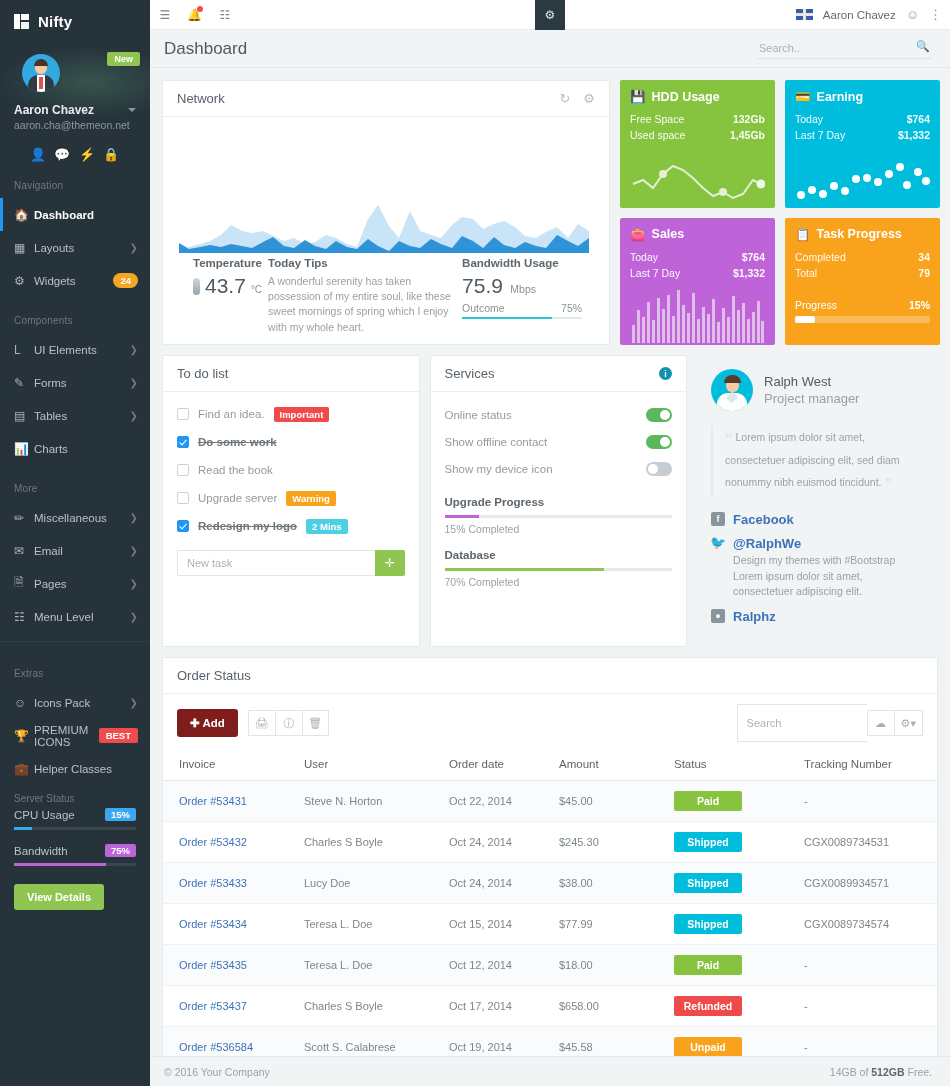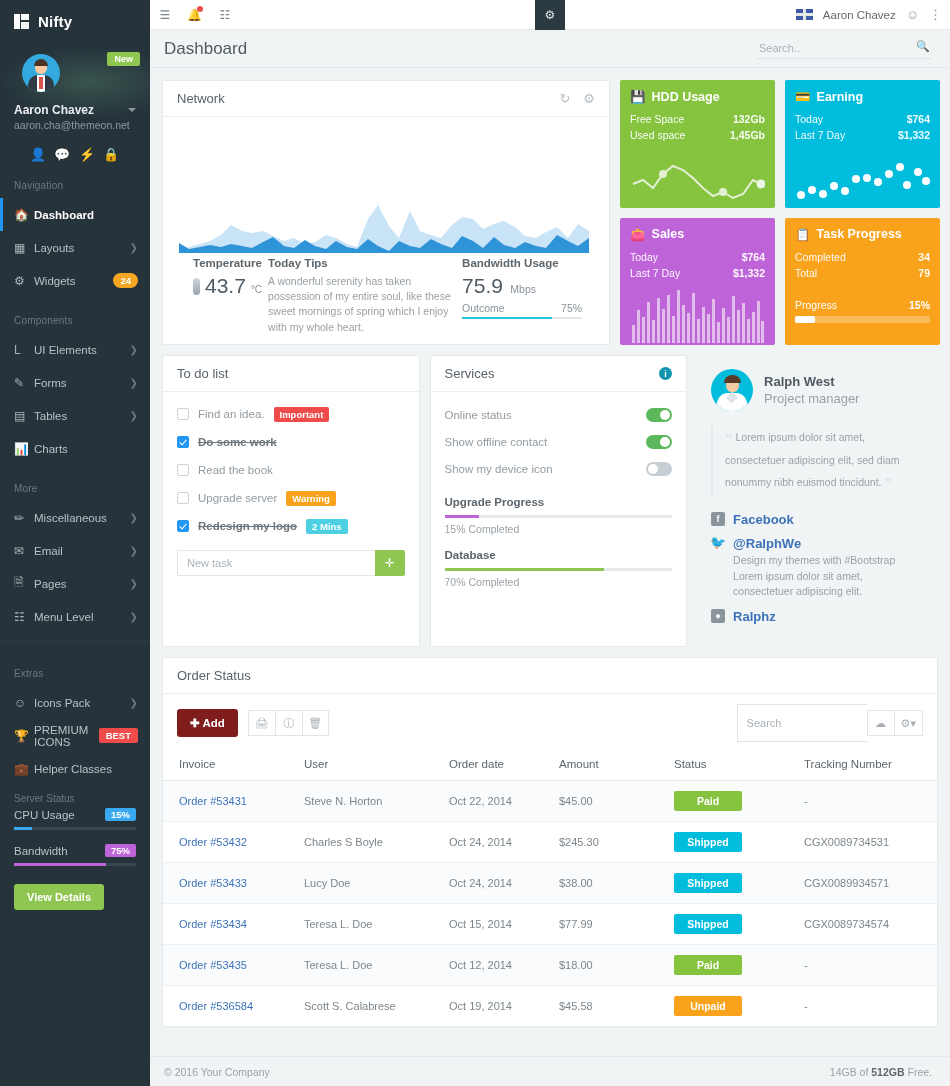--- a/index.html
+++ b/index.html
@@ -242,21 +242,21 @@
 
   .pf-body { padding:14px; }
   .pf-top { display:flex; gap:11px; align-items:center; }
   .pf-avatar {
     width:42px; height:42px; border-radius:50%; background:#00bcdd; position:relative; overflow:hidden; flex:0 0 auto;
   }
   .pf-avatar .head { position:absolute; left:15px; top:9px; width:13px; height:14px; border-radius:50% 50% 45% 45%; background:#f6cba4; }
   .pf-avatar .hair { position:absolute; left:13px; top:6px; width:17px; height:8px; border-radius:8px 8px 0 0; background:#5a3b28; }
   .pf-avatar .body { position:absolute; left:6px; top:24px; width:30px; height:18px; border-radius:11px 11px 0 0; background:#fff; }
   .pf-avatar .collar { position:absolute; left:17px; top:24px; width:8px; height:9px; background:#dfe6ea; transform:rotate(45deg); }
-  .pf-name { font-size:13px; color:#4f5a63; font-weight:bold; }
+  .pf-name { font-size:13px; color:#4f5a63; font-weight:normal; }
   .pf-role { font-size:13px; color:#99a1a7; margin-top:2px; }
   .pf-quote {
     margin-top:14px; padding-left:12px; border-left:2px solid #e4e9ec;
     font-size:10.5px; line-height:1.75; color:#9aa2a8;
   }
   .qm { color:#dde3e7; font-size:15px; font-weight:bold; vertical-align:-2px; }
   .pf-socials { margin-top:16px; }
   .soc { display:flex; gap:8px; margin-bottom:9px; }
   .soc-ic { width:14px; height:14px; flex:0 0 auto; border-radius:2px; color:#fff; font-size:9px; display:flex; align-items:center; justify-content:center; font-weight:bold; }
   .soc-ic.fb { background:#8a949b; }
@@ -855,20 +855,28 @@
             </tr>
             <tr>
               <td class="inv col-inv"><a href="#">Order #53435</a></td>
               <td>Teresa L. Doe</td>
               <td class="date">Oct 12, 2014</td>
               <td class="amt">$18.00</td>
               <td><span class="sbadge paid">Paid</span></td>
               <td class="track">-</td>
             </tr>
             <tr>
+              <td class="inv col-inv"><a href="#">Order #53437</a></td>
+              <td>Charles S Boyle</td>
+              <td class="date">Oct 17, 2014</td>
+              <td class="amt">$658.00</td>
+              <td><span class="sbadge refunded">Refunded</span></td>
+              <td class="track">-</td>
+            </tr>
+            <tr>
               <td class="inv col-inv"><a href="#">Order #536584</a></td>
               <td>Scott S. Calabrese</td>
               <td class="date">Oct 19, 2014</td>
               <td class="amt">$45.58</td>
               <td><span class="sbadge unpaid">Unpaid</span></td>
               <td class="track">-</td>
             </tr>
           </tbody>
         </table>
 

